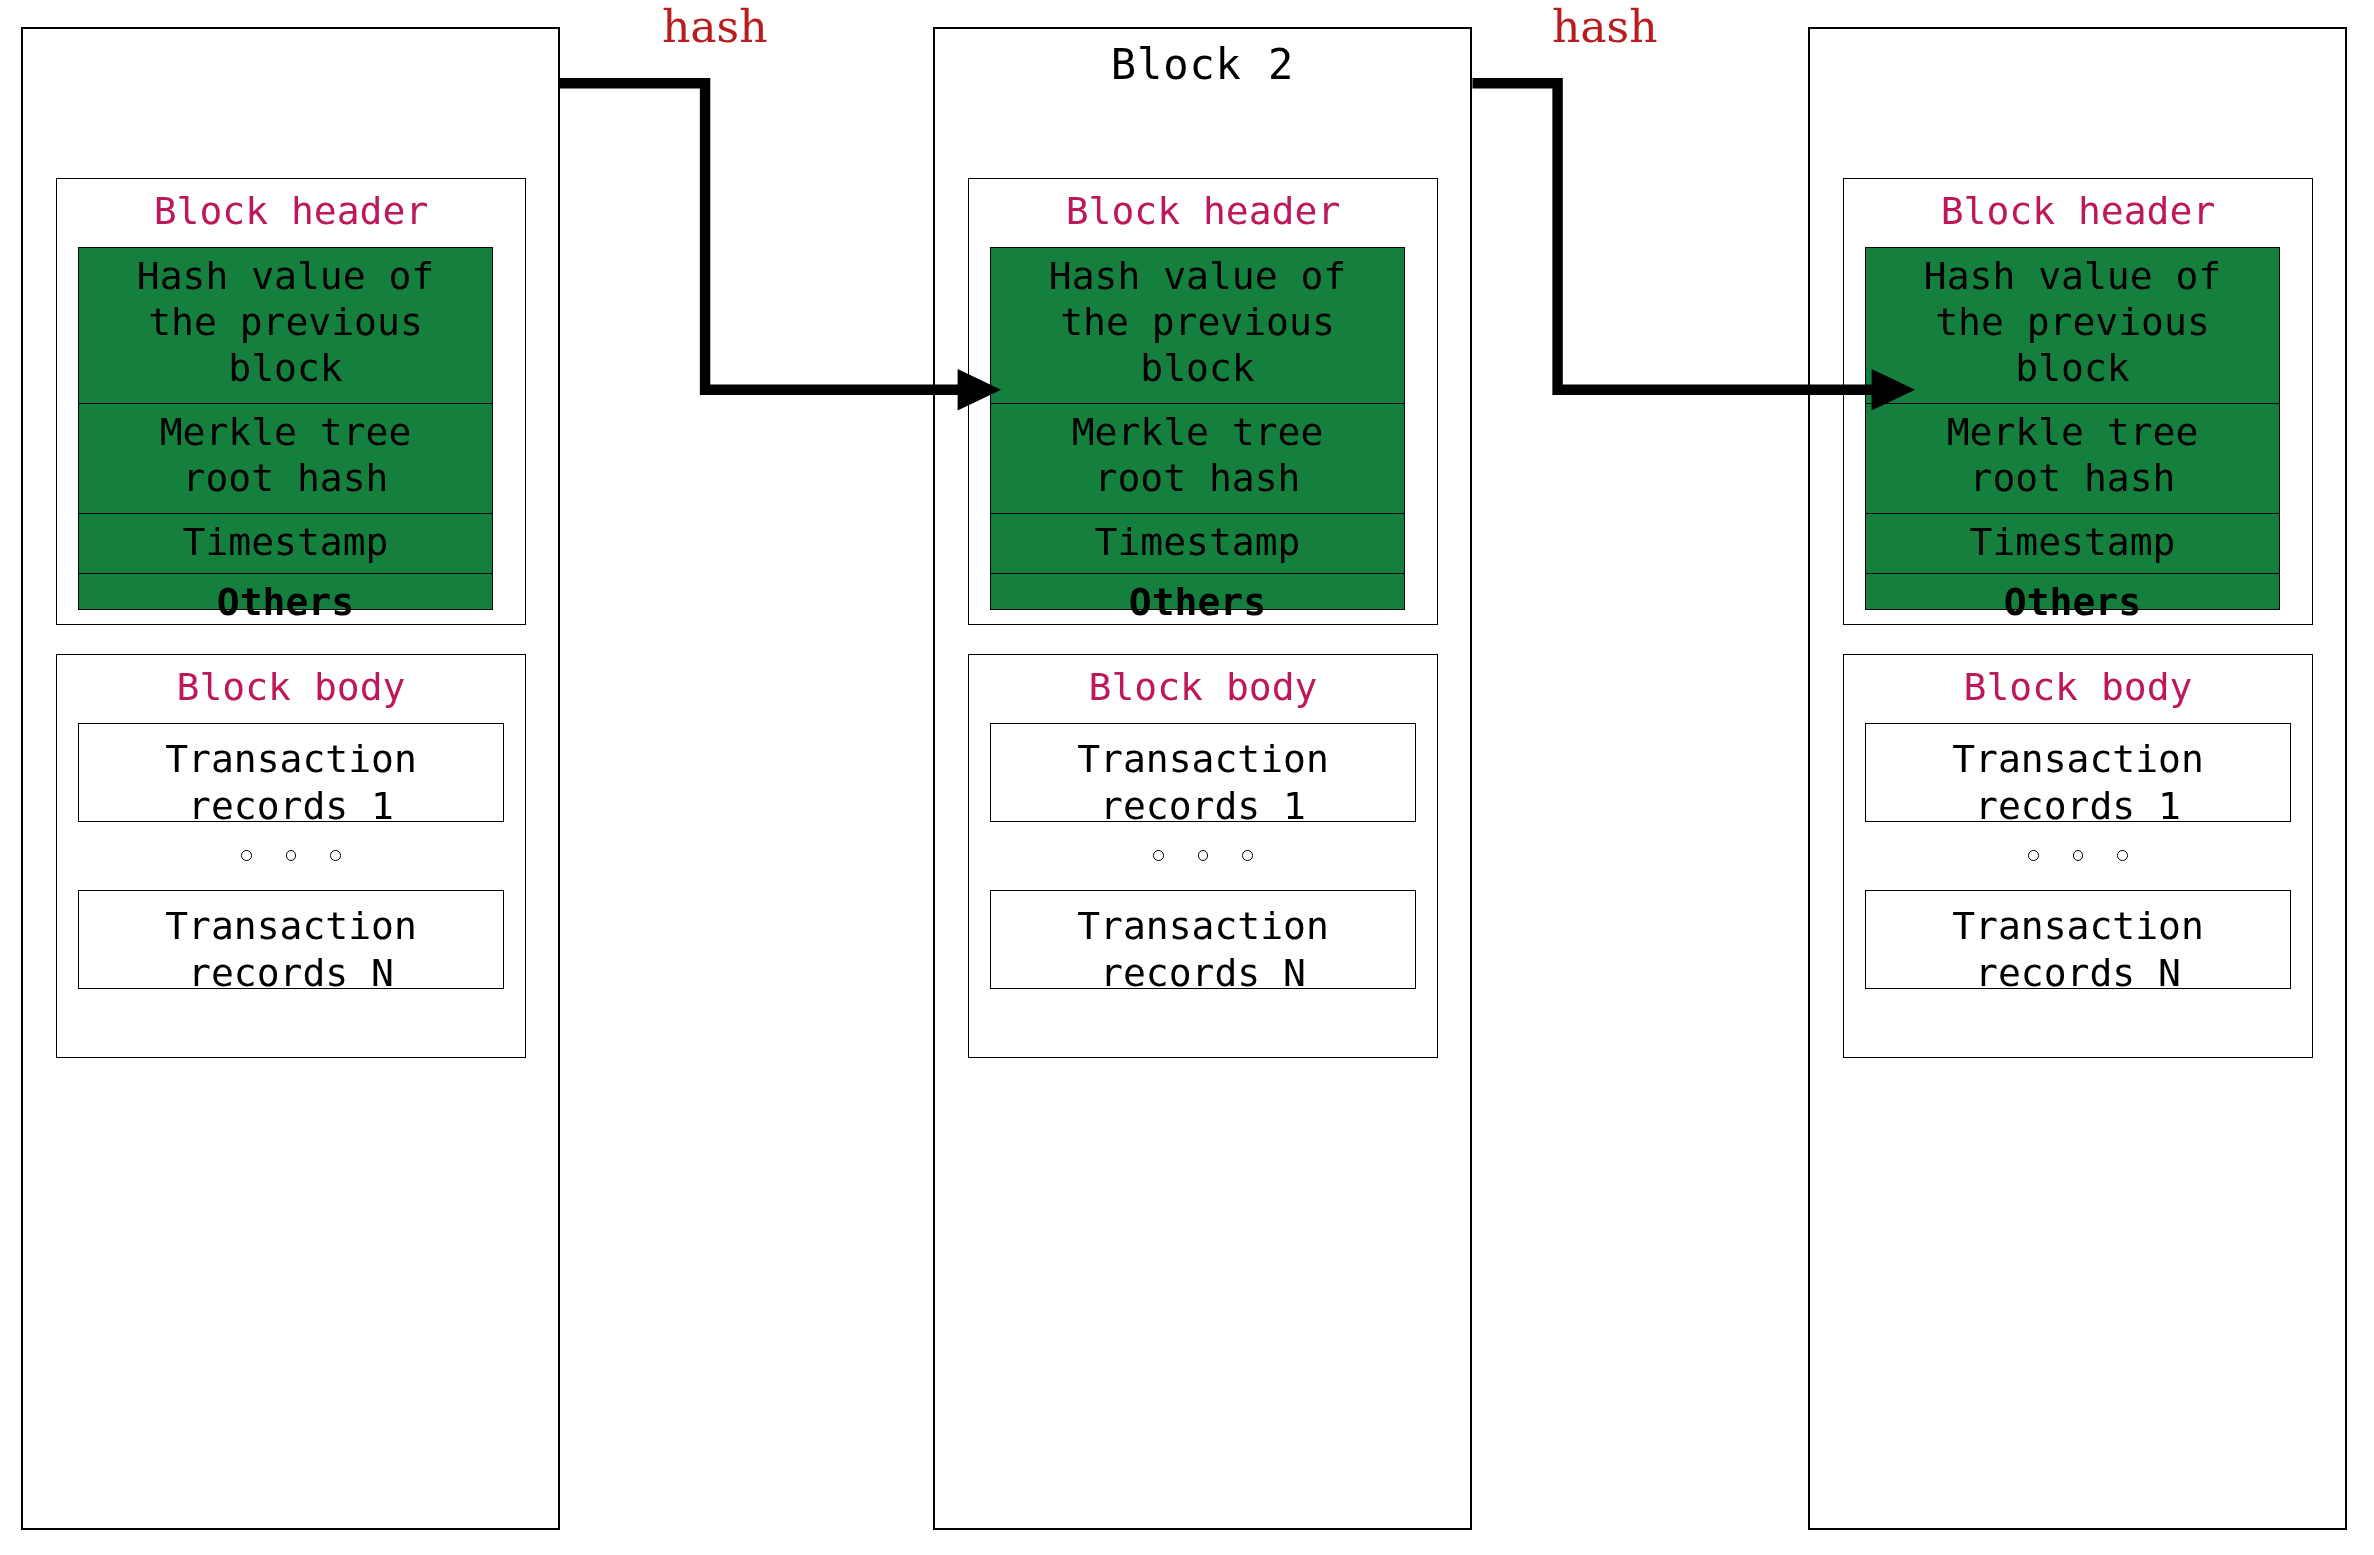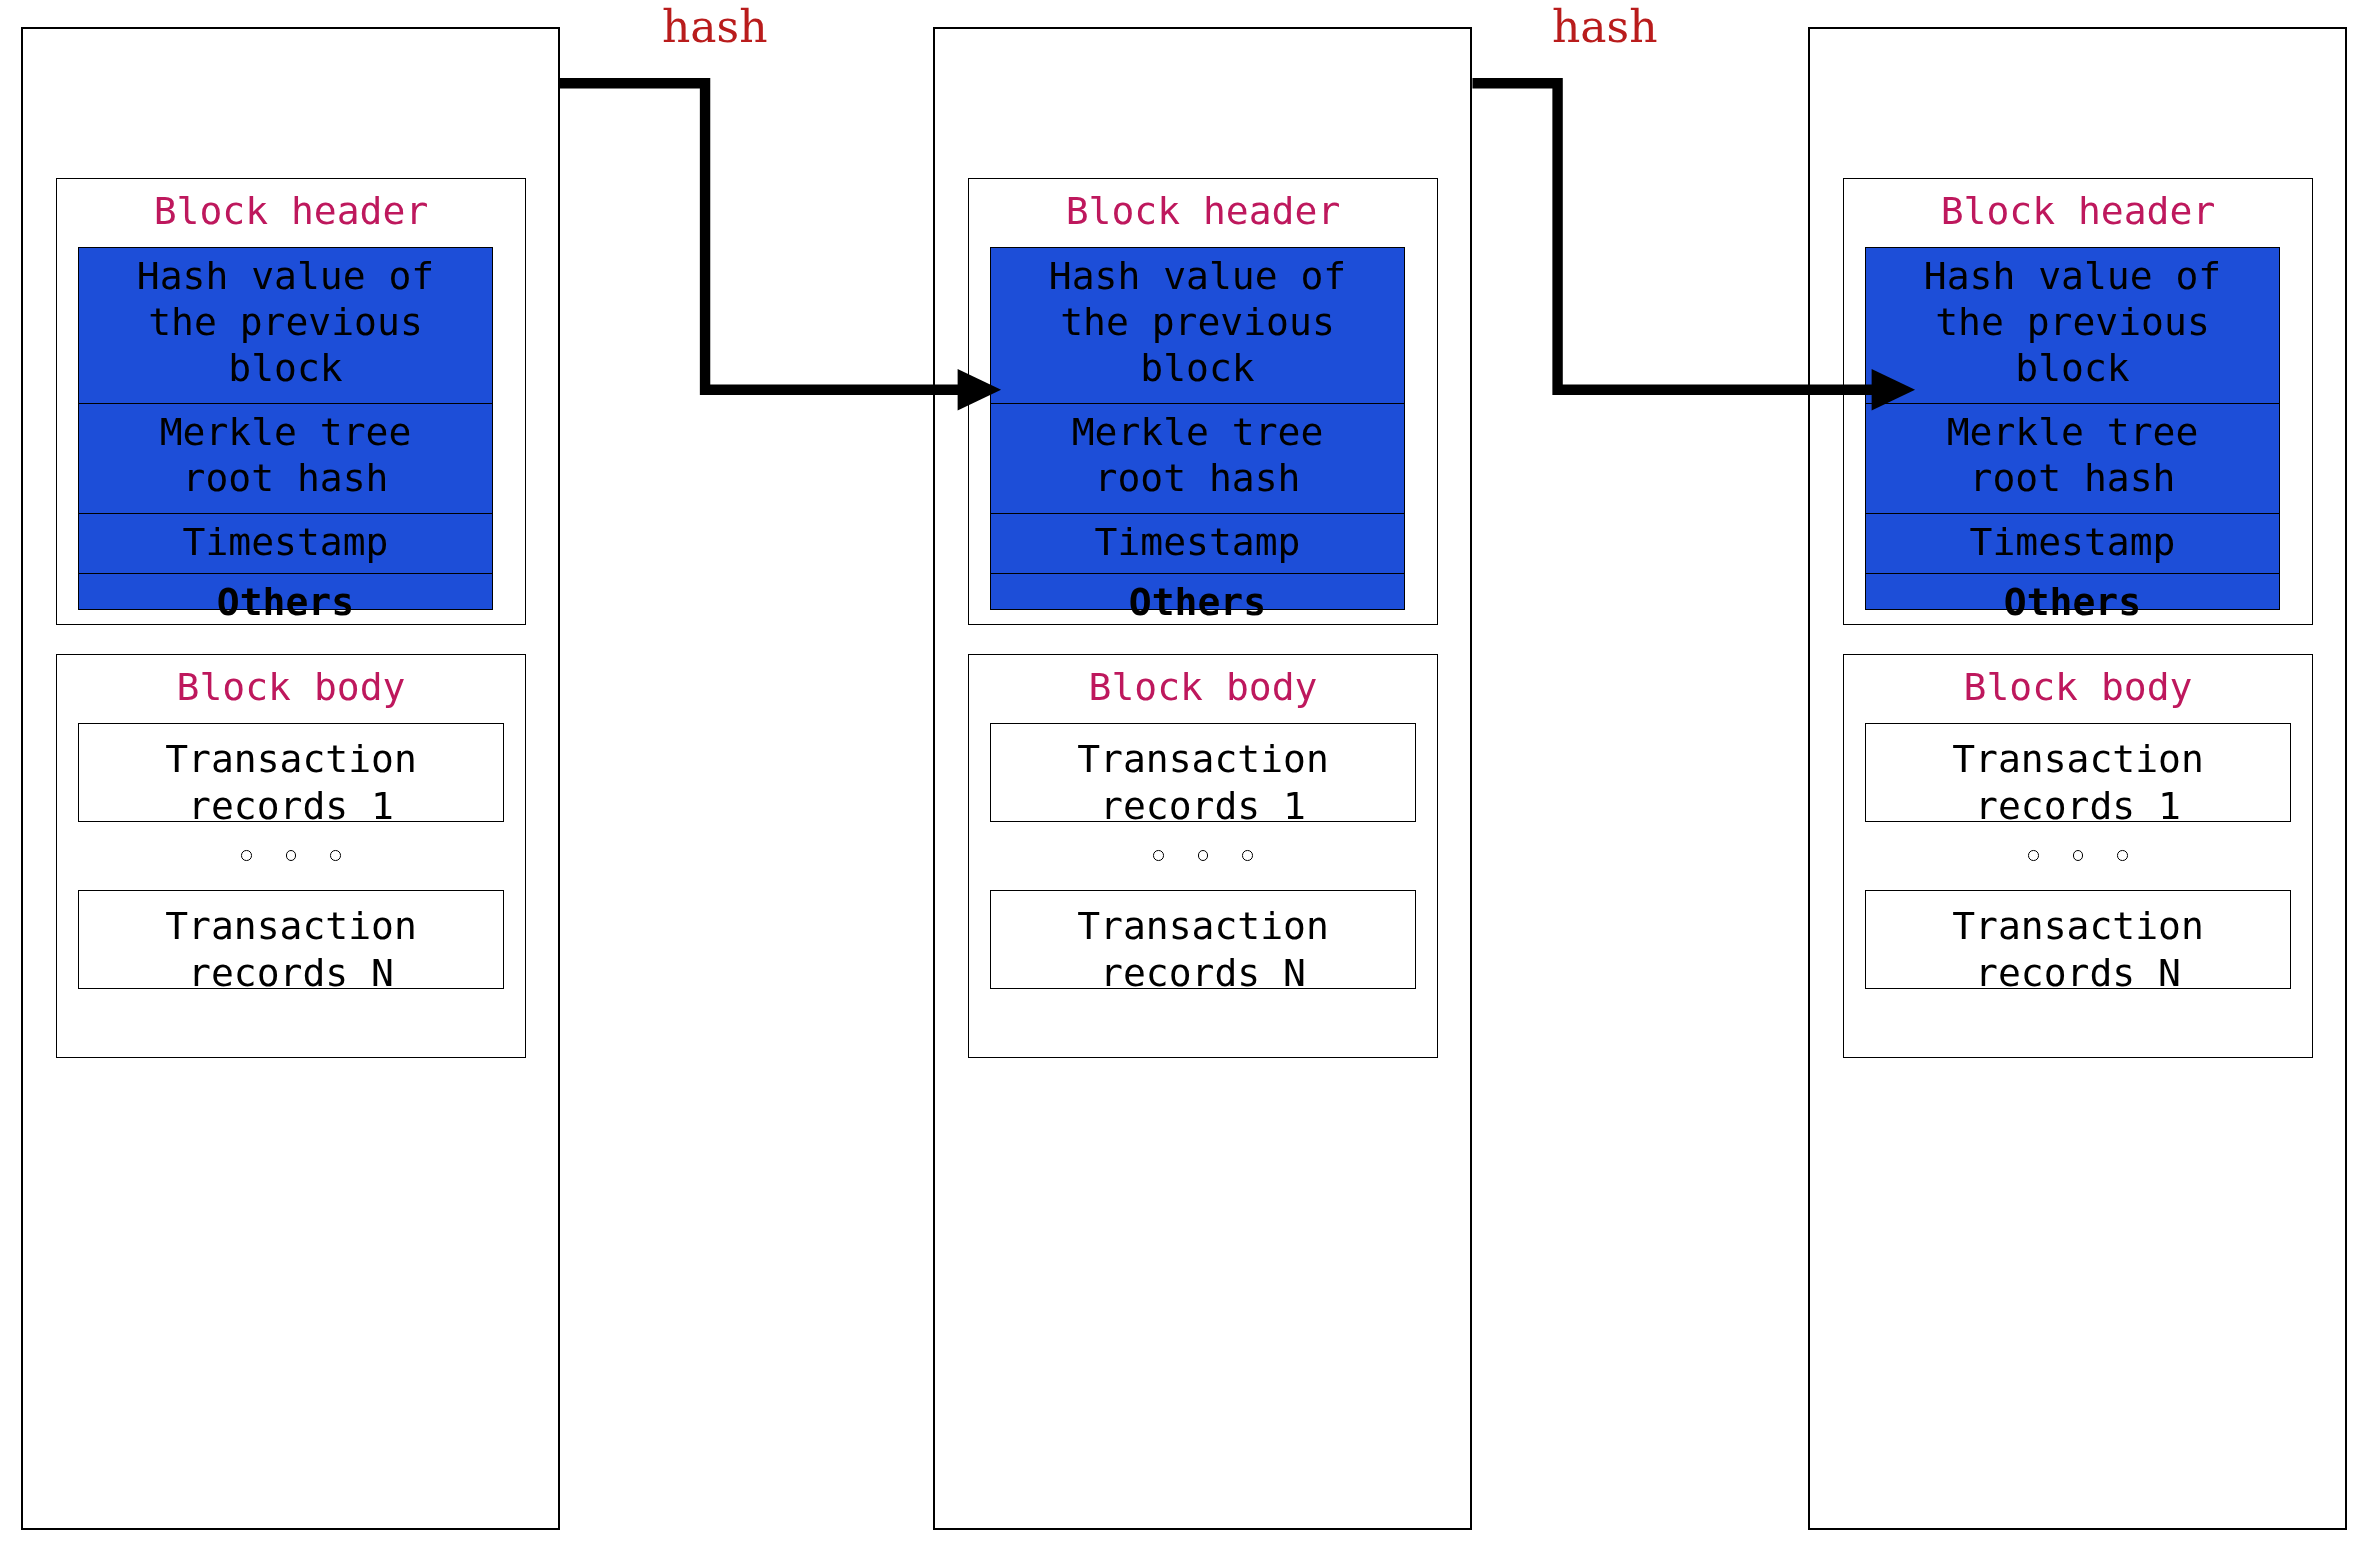--- a/index.html
+++ b/index.html
@@ -57,21 +57,21 @@
     white-space: nowrap;
   }
 
   
   .field-stack {
     position: absolute;
     left: 21px;
     right: 32px;
     box-sizing: border-box;
     border: 1.9px solid #000000;
-    background: #1d4ed8;
+    background: #15803d;
   }
   .field {
     box-sizing: border-box;
     border-bottom: 1.9px solid #000000;
     text-align: center;
     font-family: "DejaVu Sans Mono", "Liberation Mono", monospace;
     font-size: 38px;
     line-height: 46px;
     color: #000000;
     padding: 5.7px 3.8px 7.6px 3.8px;
@@ -155,20 +155,21 @@
         <i></i>
         <i></i>
         <i></i>
       </div>
       <div class="txbox" style="top:235px; height:99px;">Transaction
 records N</div>
     </div>
   </div>
 
   <div class="block" style="left:933px; top:26.5px; width:539px; height:1503px;">
+    <div class="block-title">Block 2</div>
 
     <div class="section" style="left:33px; top:149px; width:470px; height:447px;">
       <div class="section-title">Block header</div>
       <div class="field-stack" style="top:68px; bottom:13.2px;">
         <div class="field" style="height:156px;">Hash value of
 the previous
 block</div>
         <div class="field" style="height:110px;">Merkle tree
 root hash</div>
         <div class="field" style="height:60px;">Timestamp</div>

